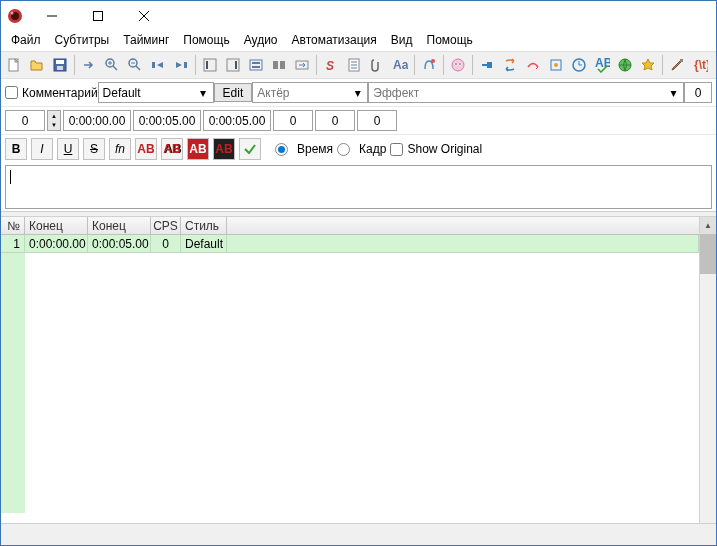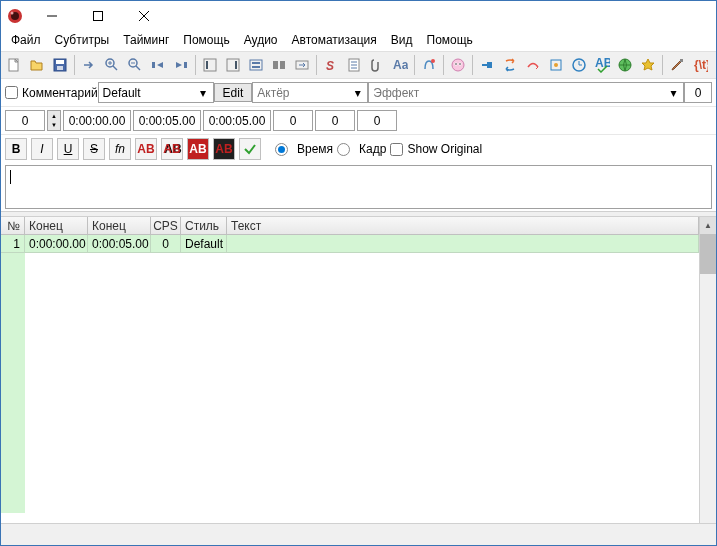--- a/index.html
+++ b/index.html
@@ -391,21 +391,20 @@
 <div class="splitter"></div>
 
 <div class="grid-container">
   <div class="grid">
     <div class="grid-header">
       <div class="gh col-num">№</div>
       <div class="gh col-start">Конец</div>
       <div class="gh col-end">Конец</div>
       <div class="gh col-cps">CPS</div>
       <div class="gh col-style">Стиль</div>
-      <div class="gh col-text">Текст</div>
     </div>
     <div style="display:flex">
       <div style="flex:1">
         <div class="grid-row">
           <div class="gc col-num">1</div>
           <div class="gc col-start">0:00:00.00</div>
           <div class="gc col-end">0:00:05.00</div>
           <div class="gc col-cps">0</div>
           <div class="gc col-style">Default</div>
           <div class="gc col-text"></div>

